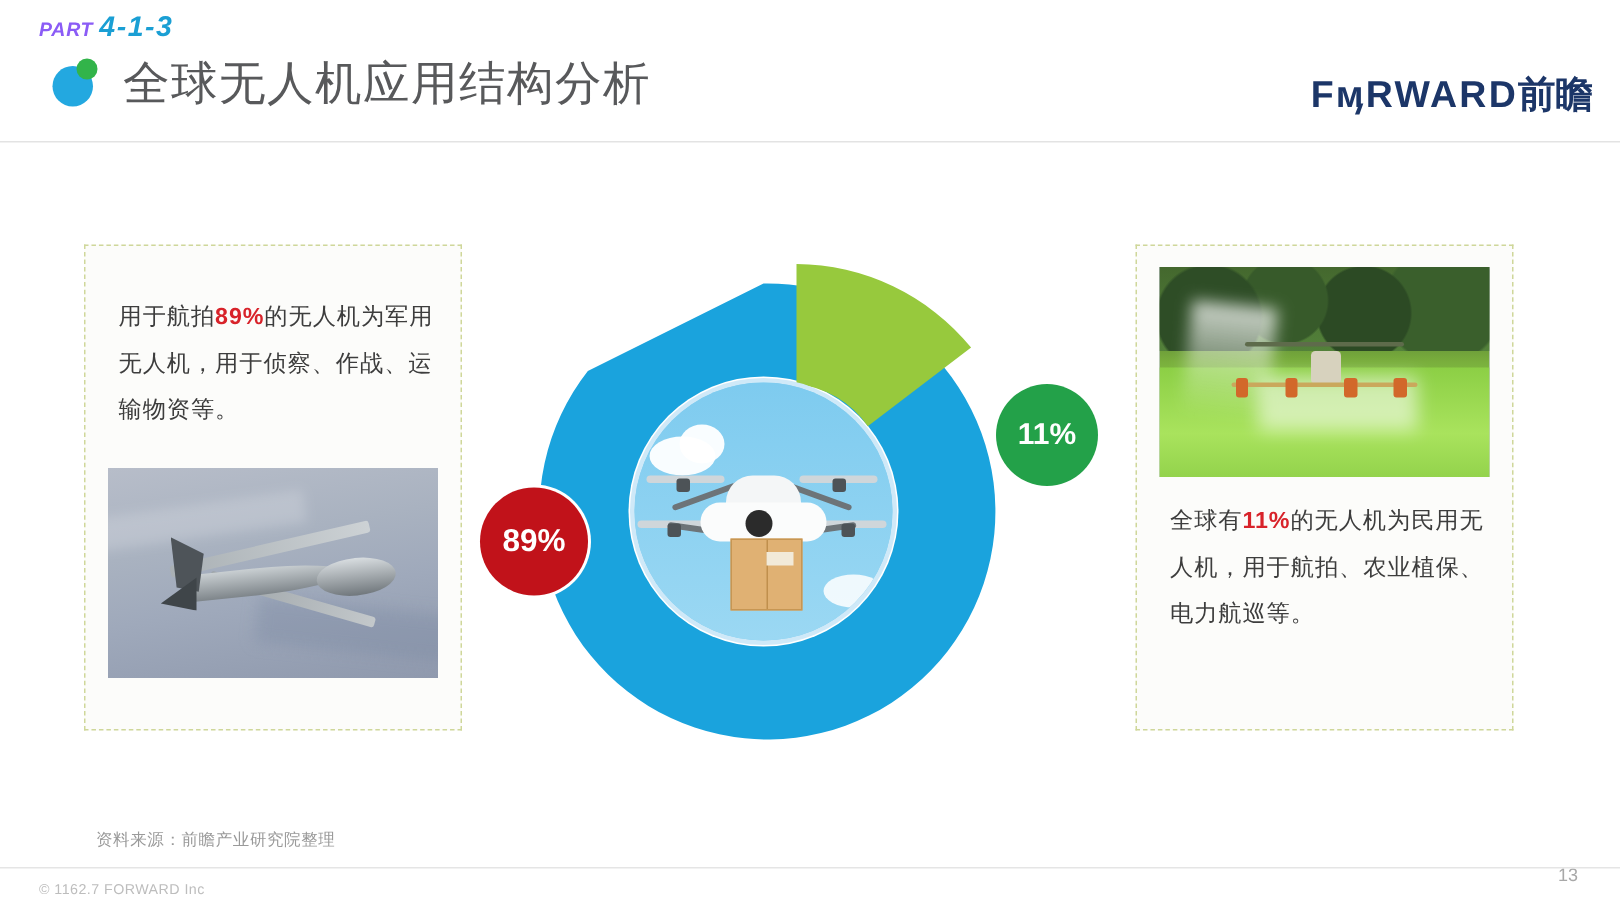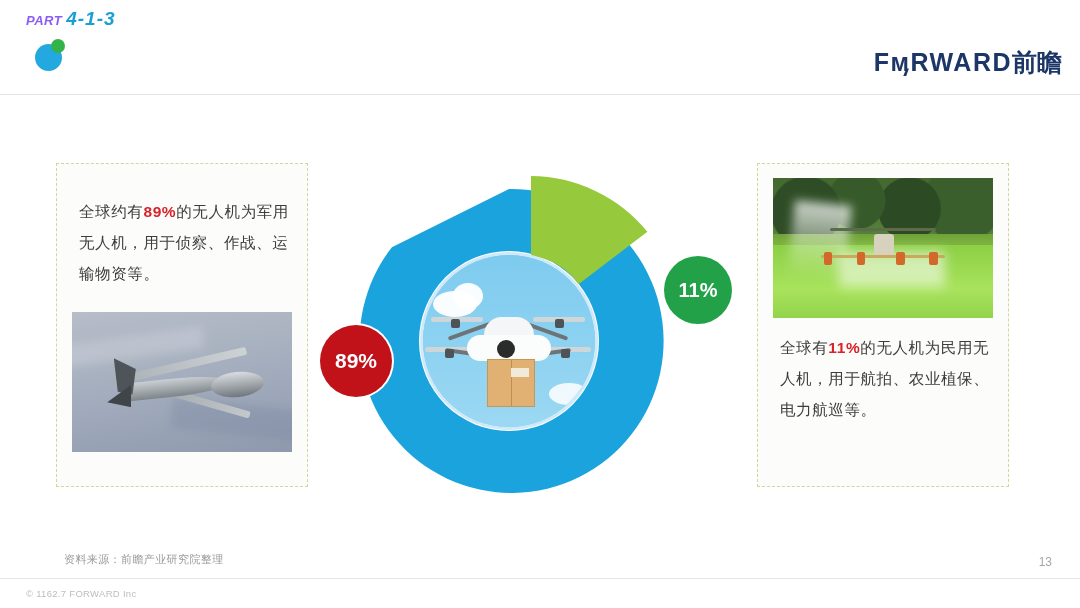--- a/index.html
+++ b/index.html
@@ -168,21 +168,21 @@
     font-size:20px;box-shadow:0 0 0 2px #fff;
   }
 
   
   .source{
     position:absolute;left:64px;top:552px;font-size:11px;color:#9a9a9a;
     letter-spacing:.4px;
     text-align:right;
   }
   .pageno{
-    position:absolute;right:28px;top:555px;font-size:12px;color:#a8a8a8;
+    position:absolute;right:28px;top:576px;font-size:12px;color:#a8a8a8;
   }
   .footer-rule{position:absolute;left:0;right:0;top:578px;height:1px;background:#e5e5e5;}
   .copyright{
     position:absolute;left:26px;top:588px;font-size:9.5px;color:#bdbdbd;
     letter-spacing:.3px;
   }
 </style>
 </head>
 <body>
 
@@ -190,30 +190,31 @@
 
   <div class="part-label">
     <span class="part-word">PART</span><span class="part-num">4-1-3</span>
   </div>
 
   <div class="title-row">
     <span class="bullet-icon">
       <span class="b-blue"></span>
       <span class="b-green"></span>
     </span>
+    <span class="slide-title">全球无人机应用结构分析</span>
   </div>
 
   <div class="logo">
     <span class="lw">FӎRWARD</span><span class="lcn">前瞻</span>
   </div>
   <div class="header-rule"></div>
 
   <div class="panel panel-left">
     <div class="panel-text">
-      <span>全球约有</span><span class="hl">89%</span><span>的无人机为军用无人机，用于侦察、作战、运输物资等。</span>
+      <span>用于航拍</span><span class="hl">89%</span><span>的无人机为军用无人机，用于侦察、作战、运输物资等。</span>
     </div>
     <div class="photo">
       <div class="ph-mil">
         <span class="haze1"></span>
           <span class="haze2"></span>
         <span class="wing"></span>
           <span class="wing2"></span>
         <span class="body"></span>
           <span class="nose"></span>
         <span class="tail"></span>

